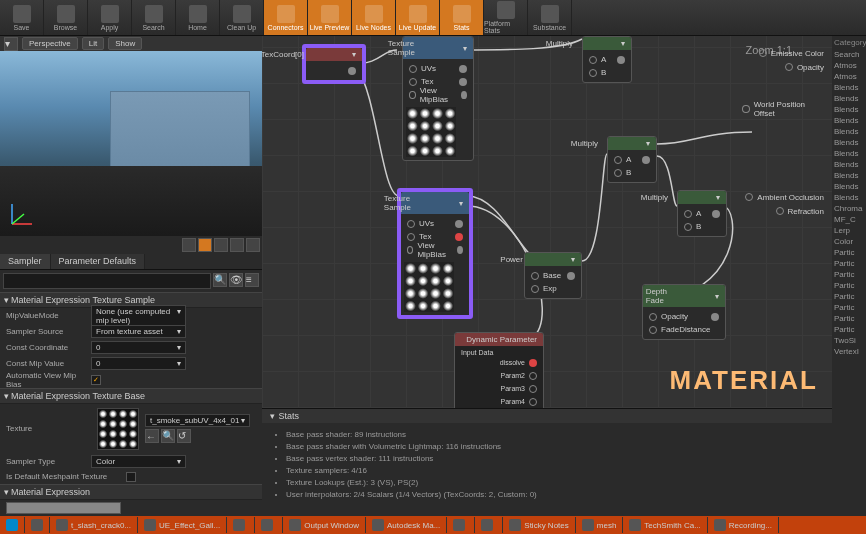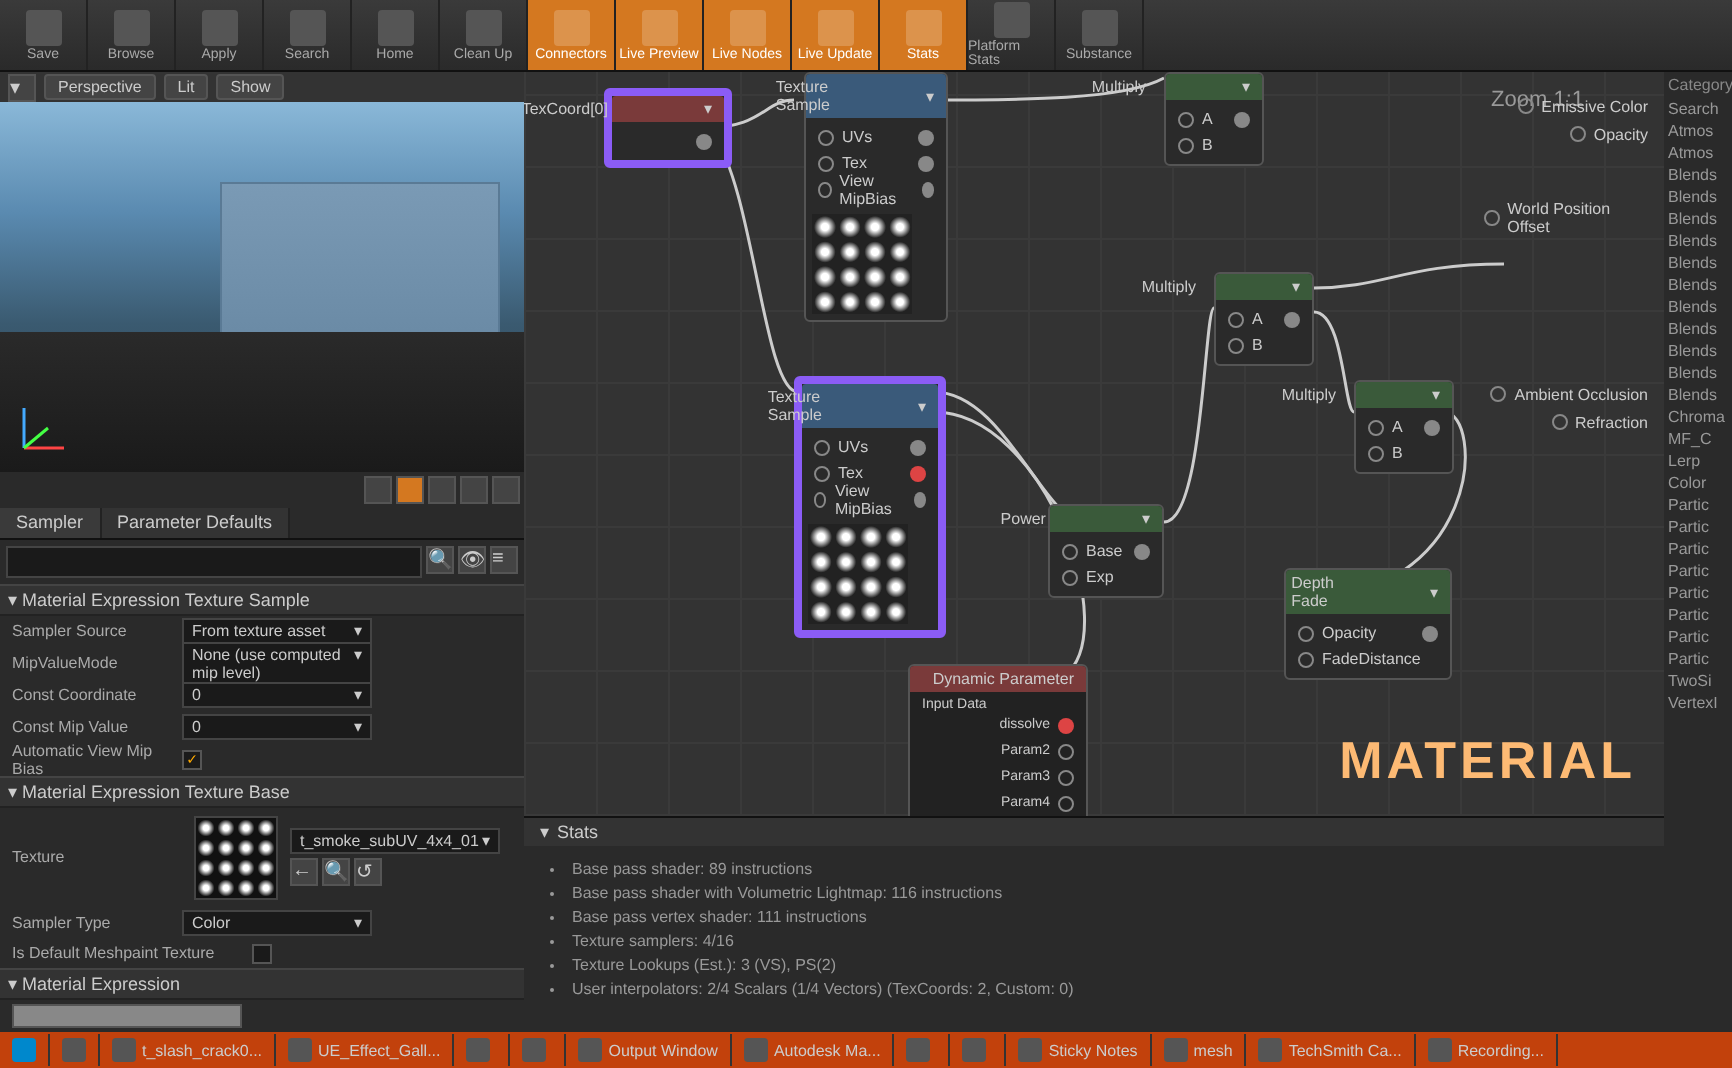--- a/index.html
+++ b/index.html
@@ -182,26 +182,26 @@
     </div>
     <div class="search-row">
       <input class="search-input" style="">
       <span class="icon-btn">🔍</span>
       <span class="icon-btn">👁</span>
       <span class="icon-btn">≡</span>
     </div>
 
     <div class="section-hdr">▾ <span>Material Expression Texture Sample</span></div>
     <div class="prop-row">
+        <span class="prop-label">MipValueMode</span>
+        <span class="dropdown">None (use computed mip level)</span>
+      </div>
+    <div class="prop-row">
         <span class="prop-label">Sampler Source</span>
         <span class="dropdown">From texture asset</span>
-      </div>
-    <div class="prop-row">
-        <span class="prop-label">MipValueMode</span>
-        <span class="dropdown">None (use computed mip level)</span>
       </div>
     <div class="prop-row">
         <span class="prop-label">Const Coordinate</span>
         <span class="dropdown">0</span>
       </div>
     <div class="prop-row">
         <span class="prop-label">Const Mip Value</span>
         <span class="dropdown">0</span>
       </div>
     <div class="prop-row">

